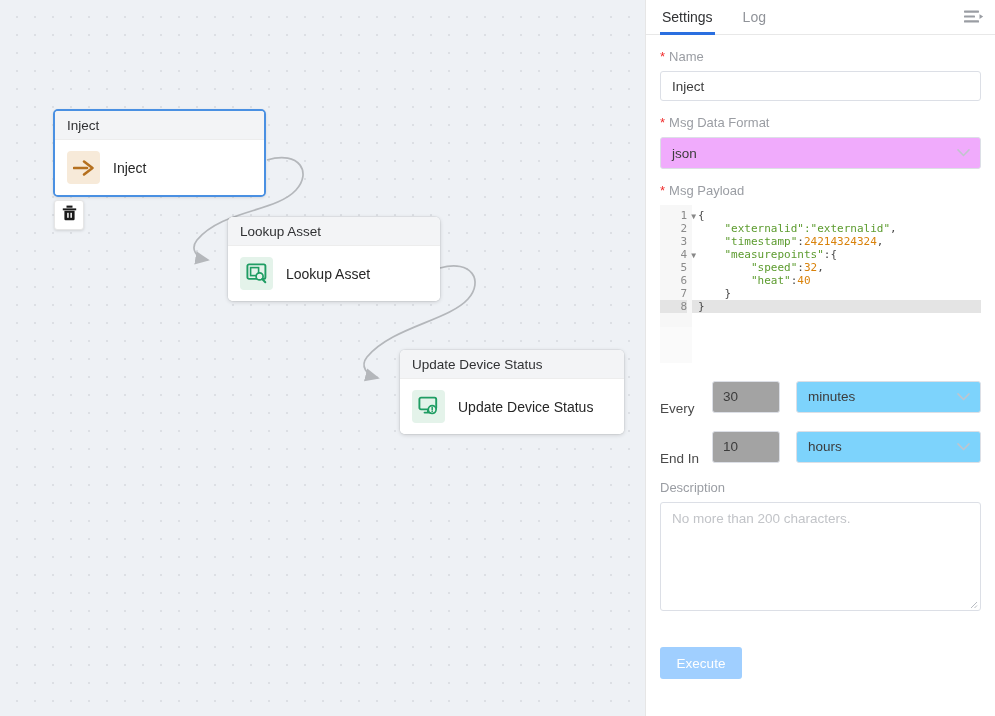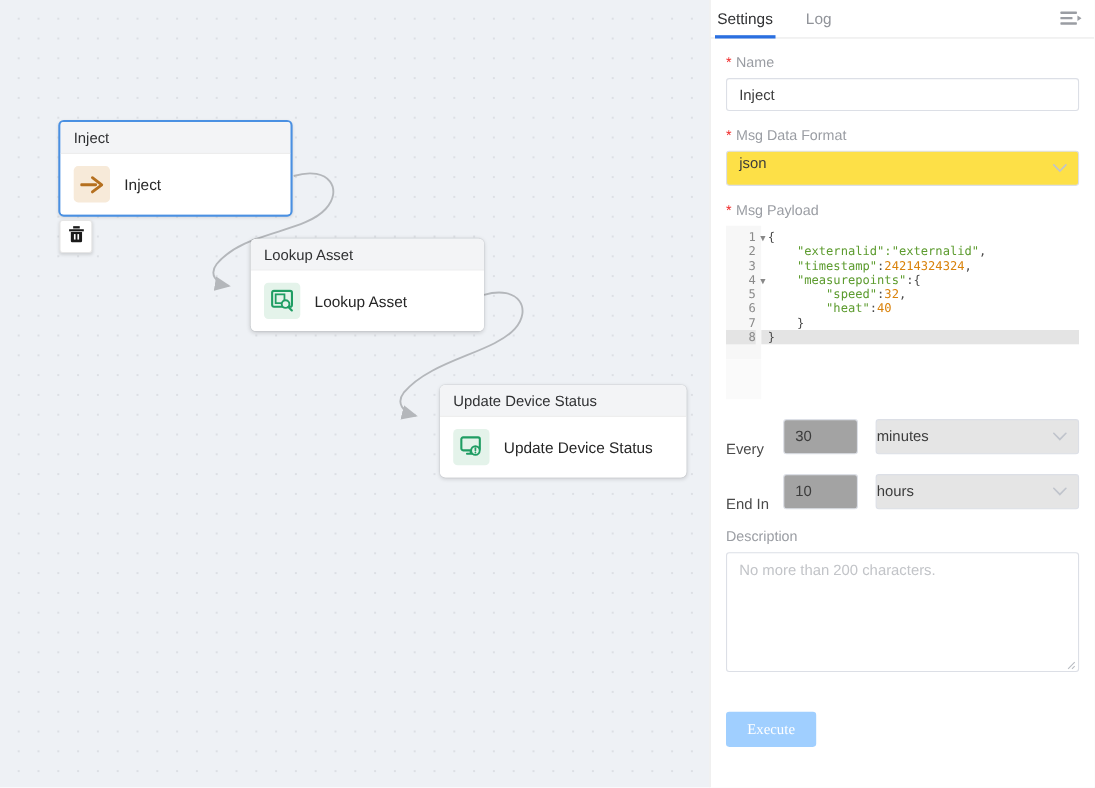--- a/index.html
+++ b/index.html
@@ -80,21 +80,21 @@
     border-left: 1px solid #e6e6e6;
     flex: none;
     overflow: hidden;
   }
   .tabbar {
     position: relative;
     height: 35px;
     border-bottom: 1px solid #e8e8e8;
     display: flex;
     align-items: flex-end;
-    padding: 0 4px;
+    padding: 0 14px;
     background: #fff;
   }
   .tab {
     font-size: 14px;
     color: #909399;
     padding: 0 2px 9px 2px;
     margin-right: 26px;
     cursor: pointer;
     position: relative;
   }
@@ -139,22 +139,22 @@
   }
   .select {
     position: relative;
     width: 100%;
     height: 32px;
     border: 1px solid #dcdfe6;
     border-radius: 3px;
     padding: 12px 11px;
     font-size: 13.5px;
     color: #3c3c3c;
-    background: #fde047;
-    display: flex; align-items: flex-end;
+    background: #f0abfc;
+    display: flex; align-items: center;
     cursor: pointer;
   }
   .caret {
     position: absolute;
     right: 10px; top: 50%;
     transform: translateY(-50%);
   }
 
   
   .editor {
@@ -225,25 +225,25 @@
     background: #a3a3a3;
     margin-right: 16px;
     flex: none;
   }
   .unit-select {
     position: relative;
     flex: 1;
     height: 32px;
     border: 1px solid #dcdfe6;
     border-radius: 3px;
-    padding: 0 0;
+    padding: 0 11px;
     font-size: 13.5px;
     color: #3c3c3c;
     display: flex; align-items: center;
-    background: #e5e5e5;
+    background: #7dd3fc;
     cursor: pointer;
   }
 
   .textarea {
     width: 100%;
     height: 109px;
     border: 1px solid #dcdfe6;
     border-radius: 3px;
     padding: 8px 11px;
     font-size: 13.5px;
@@ -260,21 +260,21 @@
     width: 12px; height: 12px;
   }
   .btn-execute {
     margin-top: 22px;
     width: 82px; height: 32px;
     background: #a0cfff;
     color: #ffffff;
     border: none;
     border-radius: 3px;
     font-size: 13.5px;
-    font-family: Liberation Serif, serif;
+    font-family: Liberation Sans, sans-serif;
     cursor: default;
   }
 </style>
 </head>
 <body>
 
 <div id="app">
 
   <div id="canvas">
 

